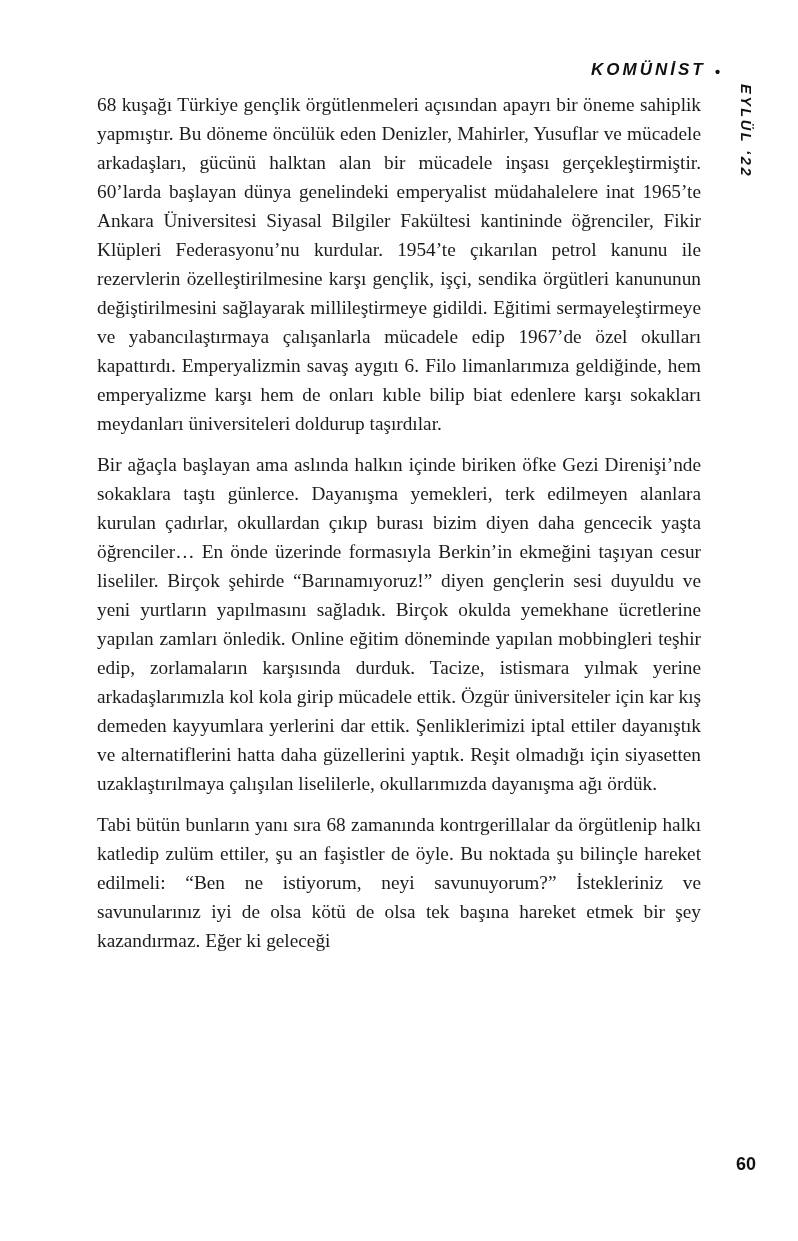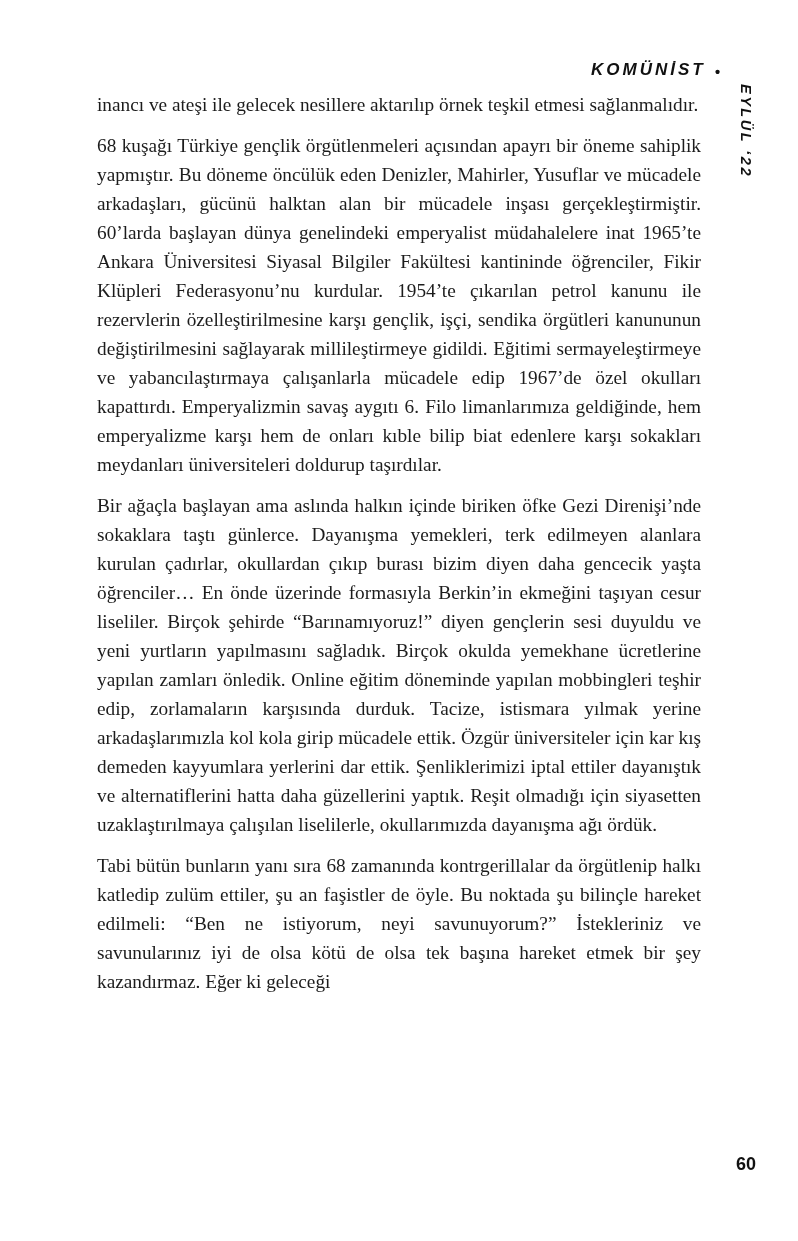--- a/index.html
+++ b/index.html
@@ -79,21 +79,20 @@
 <div class="page">
 
   <div class="page-header">
     <span>KOMÜNİST</span>
     <span class="bullet">•</span>
   </div>
 
   <div class="issue-label">EYLÜL ‘22</div>
 
   <div class="body-text">
-    <p>inancı ve ateşi ile gelecek nesillere aktarılıp örnek teşkil etmesi sağlanmalıdır.</p>
     <p>68 kuşağı Türkiye gençlik örgütlenmeleri açısından apayrı bir öneme sahiplik yapmıştır. Bu döneme öncülük eden Denizler, Mahirler, Yusuflar ve mücadele arkadaşları, gücünü halktan alan bir mücadele inşası gerçekleştirmiştir. 60’larda başlayan dünya genelindeki emperyalist müdahalelere inat 1965’te Ankara Üniversitesi Siyasal Bilgiler Fakültesi kantininde öğrenciler, Fikir Klüpleri Federasyonu’nu kurdular. 1954’te çıkarılan petrol kanunu ile rezervlerin özelleştirilmesine karşı gençlik, işçi, sendika örgütleri kanununun değiştirilmesini sağlayarak millileştirmeye gidildi. Eğitimi sermayeleştirmeye ve yabancılaştırmaya çalışanlarla mücadele edip 1967’de özel okulları kapattırdı. Emperyalizmin savaş aygıtı 6. Filo limanlarımıza geldiğinde, hem emperyalizme karşı hem de onları kıble bilip biat edenlere karşı sokakları meydanları üniversiteleri doldurup taşırdılar.</p>
     <p>Bir ağaçla başlayan ama aslında halkın içinde biriken öfke Gezi Direnişi’nde sokaklara taştı günlerce. Dayanışma yemekleri, terk edilmeyen alanlara kurulan çadırlar, okullardan çıkıp burası bizim diyen daha gencecik yaşta öğrenciler… En önde üzerinde formasıyla Berkin’in ekmeğini taşıyan cesur liseliler. Birçok şehirde “Barınamıyoruz!” diyen gençlerin sesi duyuldu ve yeni yurtların yapılmasını sağladık. Birçok okulda yemekhane ücretlerine yapılan zamları önledik. Online eğitim döneminde yapılan mobbingleri teşhir edip, zorlamaların karşısında durduk. Tacize, istismara yılmak yerine arkadaşlarımızla kol kola girip mücadele ettik. Özgür üniversiteler için kar kış demeden kayyumlara yerlerini dar ettik. Şenliklerimizi iptal ettiler dayanıştık ve alternatiflerini hatta daha güzellerini yaptık. Reşit olmadığı için siyasetten uzaklaştırılmaya çalışılan liselilerle, okullarımızda dayanışma ağı ördük.</p>
     <p>Tabi bütün bunların yanı sıra 68 zamanında kontrgerillalar da örgütlenip halkı katledip zulüm ettiler, şu an faşistler de öyle. Bu noktada şu bilinçle hareket edilmeli: “Ben ne istiyorum, neyi savunuyorum?” İstekleriniz ve savunularınız iyi de olsa kötü de olsa tek başına hareket etmek bir şey kazandırmaz. Eğer ki geleceği</p>
   </div>
 
   <div class="page-number">60</div>
 
 </div>
 
 </body></html>

